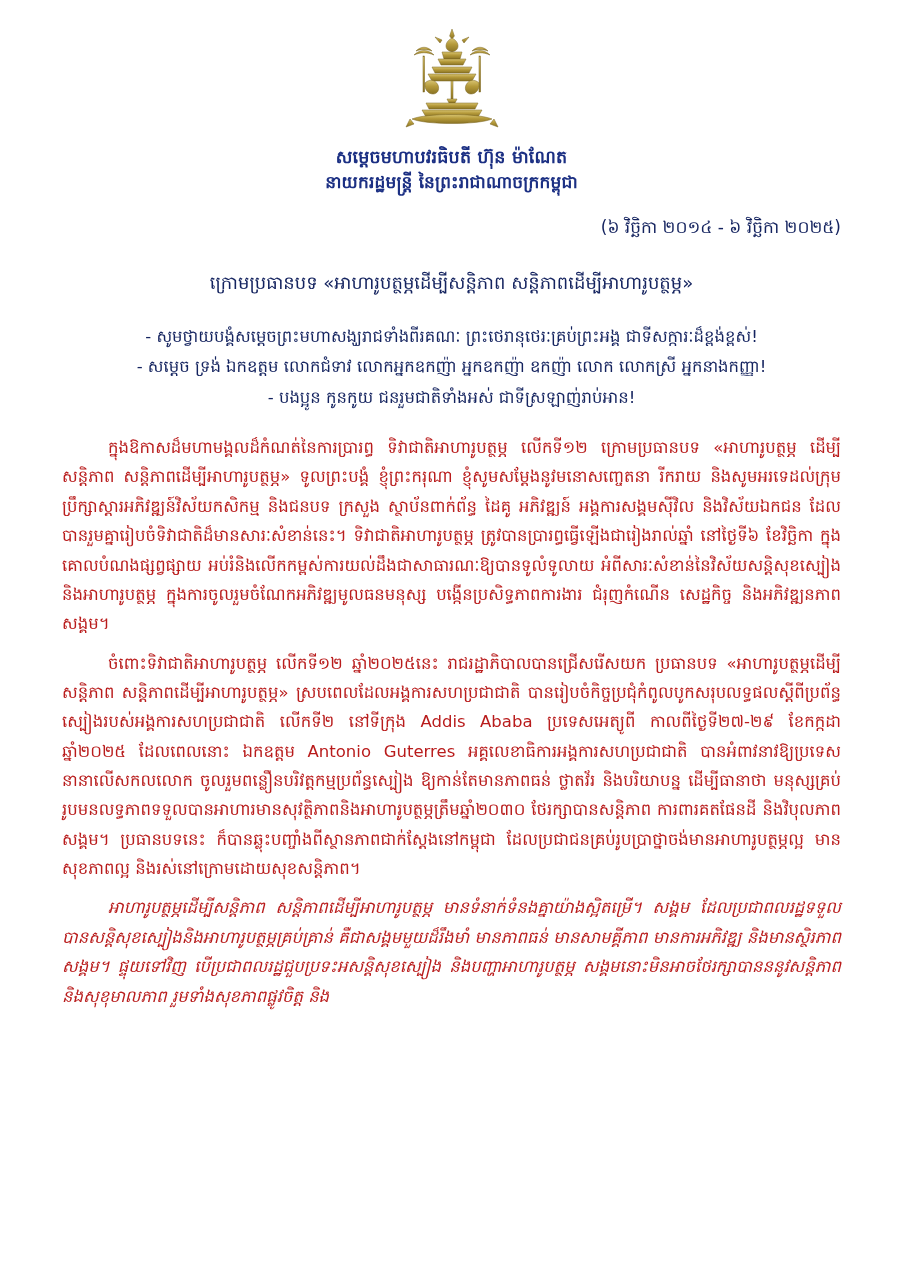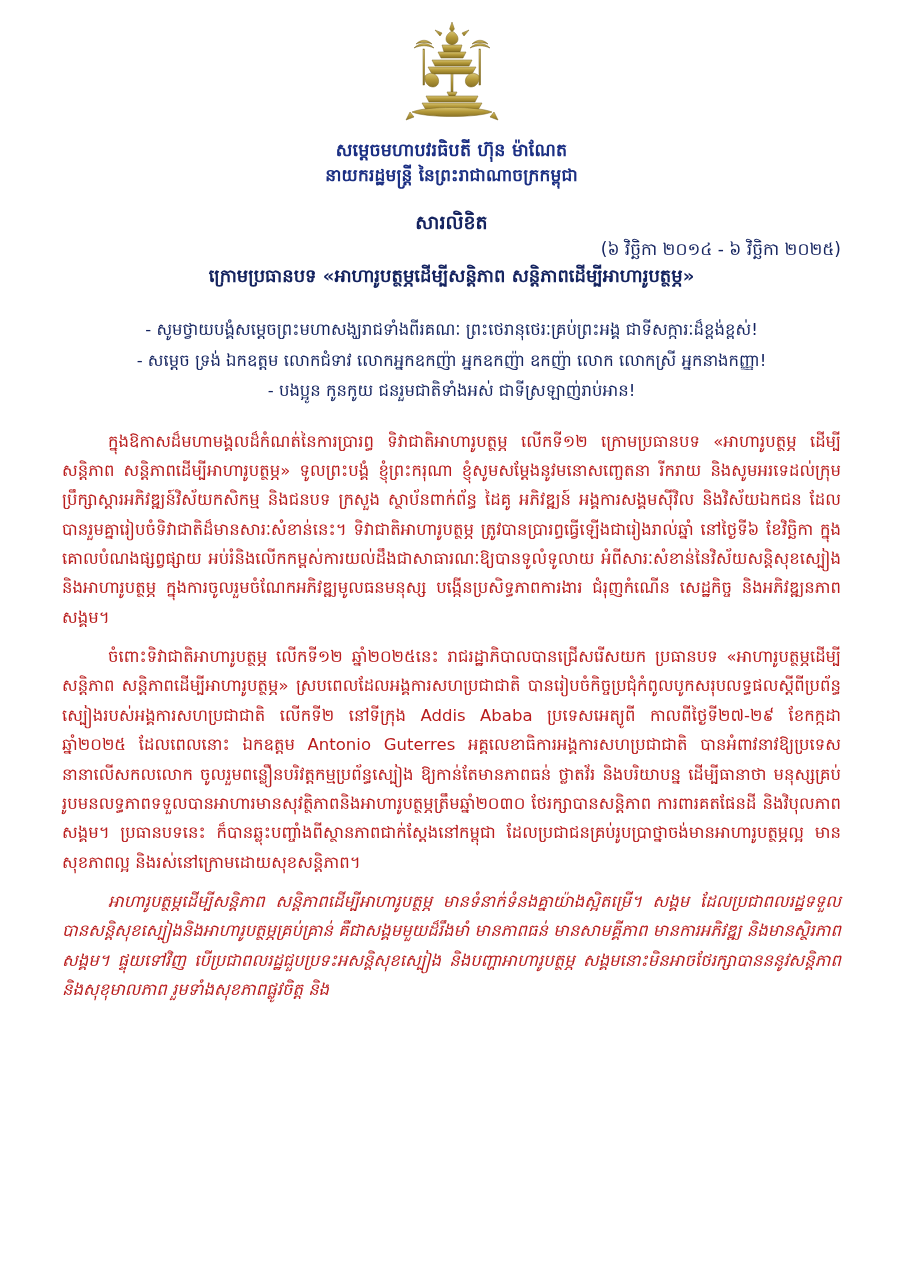--- a/index.html
+++ b/index.html
@@ -12,21 +12,21 @@
     height: 1280px;
     font-family: "DejaVu Sans", "Liberation Sans", sans-serif;
     color: #1a2a6c;
     position: relative;
     overflow: hidden;
   }
   .page {
     width: 903px;
     height: 1280px;
     box-sizing: border-box;
-    padding: 14px 62px 0 62px;
+    padding: 21px 62px 0 62px;
     position: relative;
   }
 
   
   .emblem-wrap {
     display: flex;
     justify-content: center;
     align-items: flex-start;
     margin-top: 6px;
     margin-bottom: 10px;
@@ -67,21 +67,22 @@
     font-size: 19px;
     font-weight: bold;
   }
   .title-dates {
     font-size: 17px;
     font-weight: normal;
     text-align: right;
   }
   .title-theme {
     font-size: 18px;
-    font-weight: bold;
+    font-weight: normal;
+    margin-top: 28px;
   }
 
   
   .salutations {
     margin-top: 26px;
     line-height: 1.85;
     text-align: center;
     color: #14235f;
   }
   .salutation {
@@ -166,21 +167,20 @@
       </svg>
     </div>
   </div>
 
   <div class="header-block">
     <div class="hdr-line">សម្តេចមហាបវរធិបតី ហ៊ុន ម៉ាណែត</div>
     <div class="hdr-line second">នាយករដ្ឋមន្ត្រី នៃព្រះរាជាណាចក្រកម្ពុជា</div>
   </div>
 
   <div class="title-block">
-    <div class="title-main">សារលិខិត</div>
     <div class="title-dates">(៦ វិច្ឆិកា ២០១៤ - ៦ វិច្ឆិកា ២០២៥)</div>
     <div class="title-theme">ក្រោមប្រធានបទ «អាហារូបត្ថម្ភដើម្បីសន្តិភាព សន្តិភាពដើម្បីអាហារូបត្ថម្ភ»</div>
   </div>
 
   <div class="salutations">
     <div class="salutation">- សូមថ្វាយបង្គំសម្តេចព្រះមហាសង្ឃរាជទាំងពីរគណៈ ព្រះថេរានុថេរៈគ្រប់ព្រះអង្គ ជាទីសក្ការៈដ៏ខ្ពង់ខ្ពស់!</div>
     <div class="salutation">- សម្តេច ទ្រង់ ឯកឧត្តម លោកជំទាវ លោកអ្នកឧកញ៉ា អ្នកឧកញ៉ា ឧកញ៉ា លោក លោកស្រី អ្នកនាងកញ្ញា!</div>
     <div class="salutation">- បងប្អូន កូនកូយ ជនរួមជាតិទាំងអស់ ជាទីស្រឡាញ់រាប់អាន!</div>
   </div>
 

